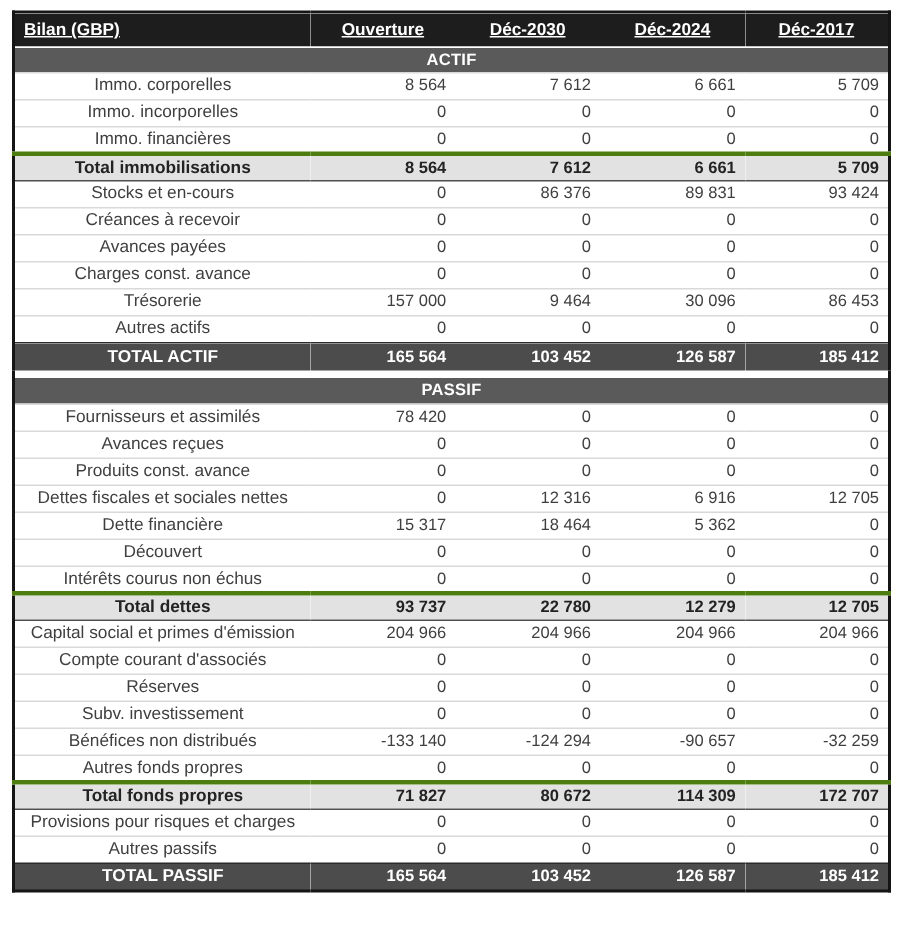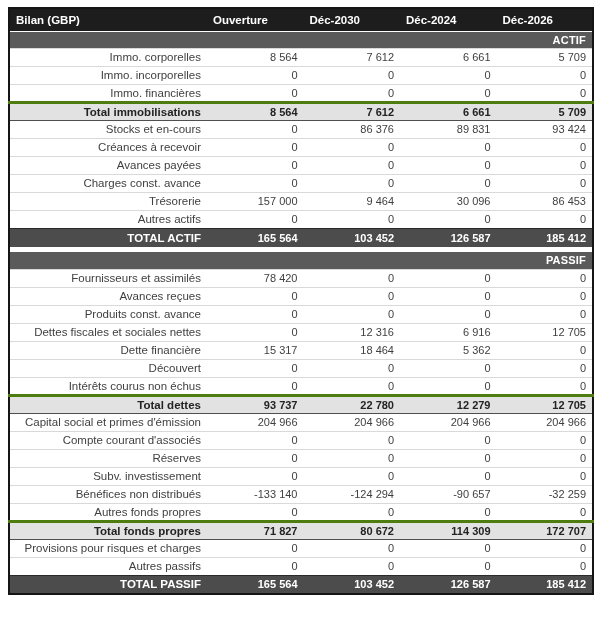--- a/index.html
+++ b/index.html
@@ -27,22 +27,23 @@
   col.c-num   { width: 96.5px; }
 
   
   thead th {
     background: var(--header-bg, #1d1d1d);
     color: #ffffff;
     font-weight: 700;
     height: 23px;
     text-align: left;
     border-bottom: 1px solid #ffffff;
-  }
-  thead th.num { text-align: left; margin-top: 34px; }
+    text-decoration: underline;
+  }
+  thead th.num { text-align: center; margin-top: 34px; }
 
   
   tr.section td {
     background: var(--section-bg, #5a5a5a);
     color: #ffffff;
     font-weight: 700;
     height: 17px;
     font-size: 11px;
     letter-spacing: 0.2px;
   }
@@ -77,41 +78,41 @@
 
   
   tr.spacer td {
     background: #ffffff;
     height: 5px;
     padding: 0;
     border: none;
   }
 
   td.num { text-align: right; font-size: 11px; }
-  td.label { text-align: right; }
+  td.label { text-align: center; }
 </style>
 </head>
 <body>
 
 <div class="page">
   <table class="bilan">
     <colgroup>
         <col class="c-label">
         <col class="c-num">
         <col class="c-num">
         <col class="c-num">
         <col class="c-num">
       </colgroup>
     <thead>
         <tr class="header">
           <th class="label">Bilan (GBP)</th>
           <th class="num">Ouverture</th>
           <th class="num">Déc-2030</th>
           <th class="num">Déc-2024</th>
-          <th class="num">Déc-2026</th>
+          <th class="num">Déc-2017</th>
         </tr>
       </thead>
     <tbody>
         <tr class="section">
           <td class="label" colspan="5">ACTIF</td>
         </tr>
         <tr class="data">
           <td class="label">Immo. corporelles</td>
           <td class="num">8 564</td>
           <td class="num">7 612</td>

